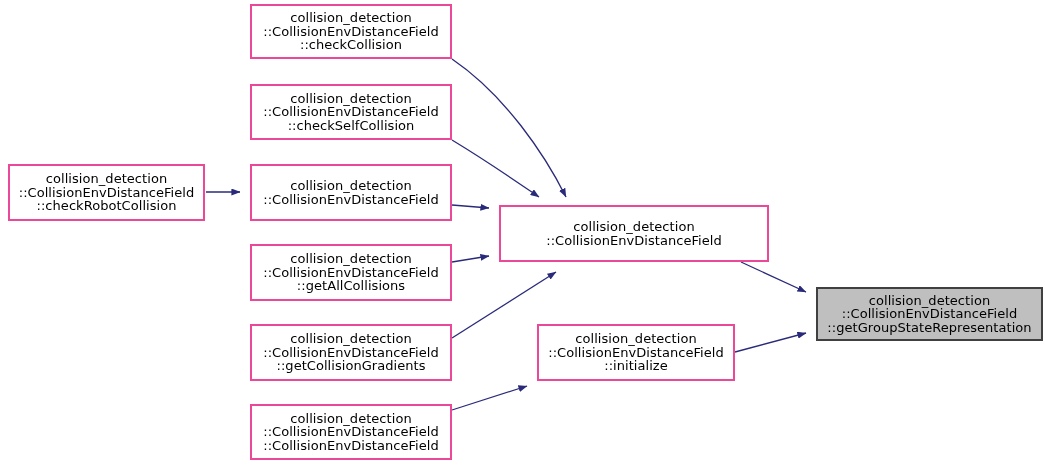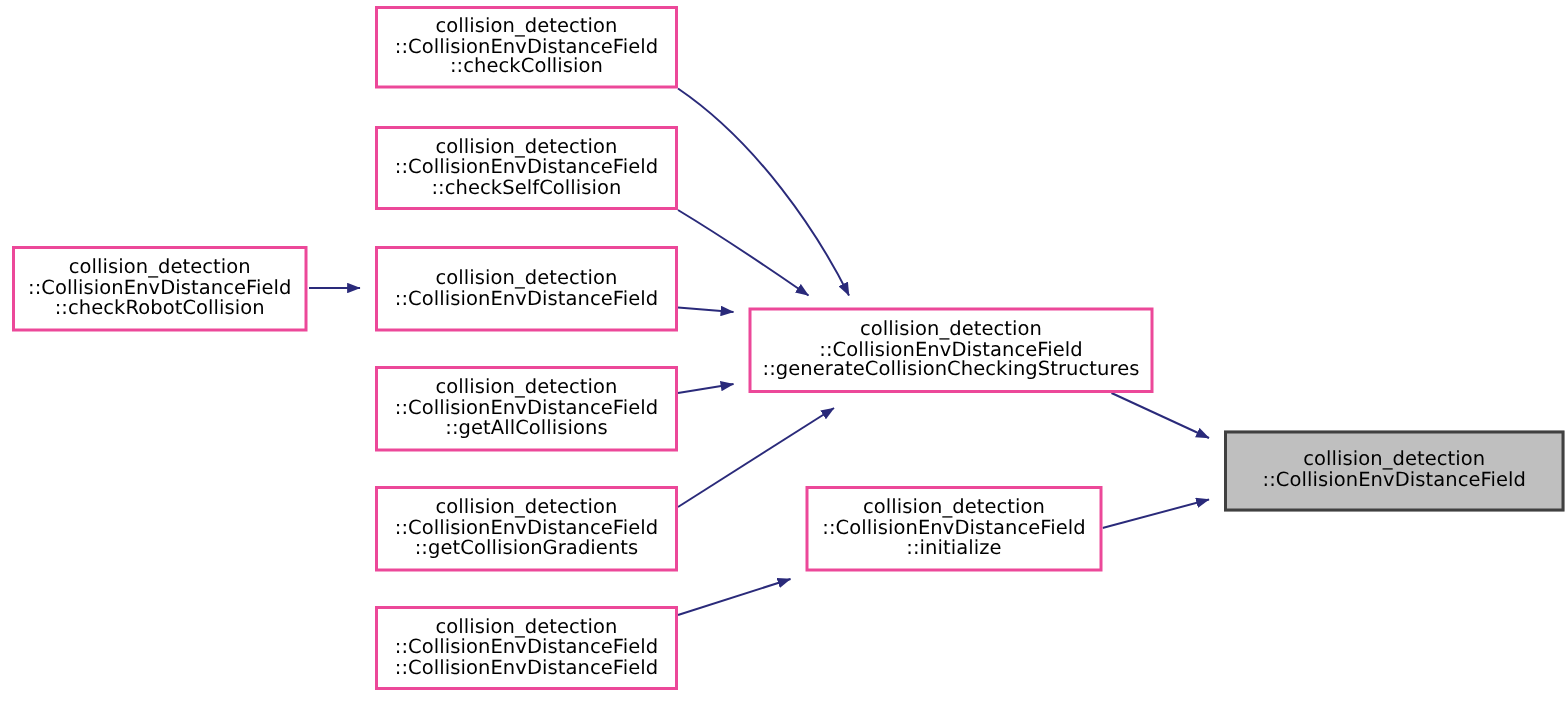--- a/index.html
+++ b/index.html
@@ -105,26 +105,26 @@
         <span class="ln">::getCollisionGradients</span>
       </div>
       <div class="node" style="left: 250px; top: 404px; width: 202px; height: 56px;">
         <span class="ln">collision_detection</span>
         <span class="ln">::CollisionEnvDistanceField</span>
         <span class="ln">::CollisionEnvDistanceField</span>
       </div>
       <div class="node" style="left: 499px; top: 205px; width: 270px; height: 57px;">
         <span class="ln">collision_detection</span>
         <span class="ln">::CollisionEnvDistanceField</span>
-        <span class="ln">::generateCollisionCheckingStructures</span>
       </div>
       <div class="node" style="left: 537px; top: 324px; width: 198px; height: 57px;">
         <span class="ln">collision_detection</span>
         <span class="ln">::CollisionEnvDistanceField</span>
         <span class="ln">::initialize</span>
       </div>
       <div class="node highlight" style="left: 816px; top: 287px; width: 227px; height: 54px;">
         <span class="ln">collision_detection</span>
         <span class="ln">::CollisionEnvDistanceField</span>
+        <span class="ln">::getGroupStateRepresentation</span>
       </div>
     </div>
 
 </div>
 
 </body></html>

